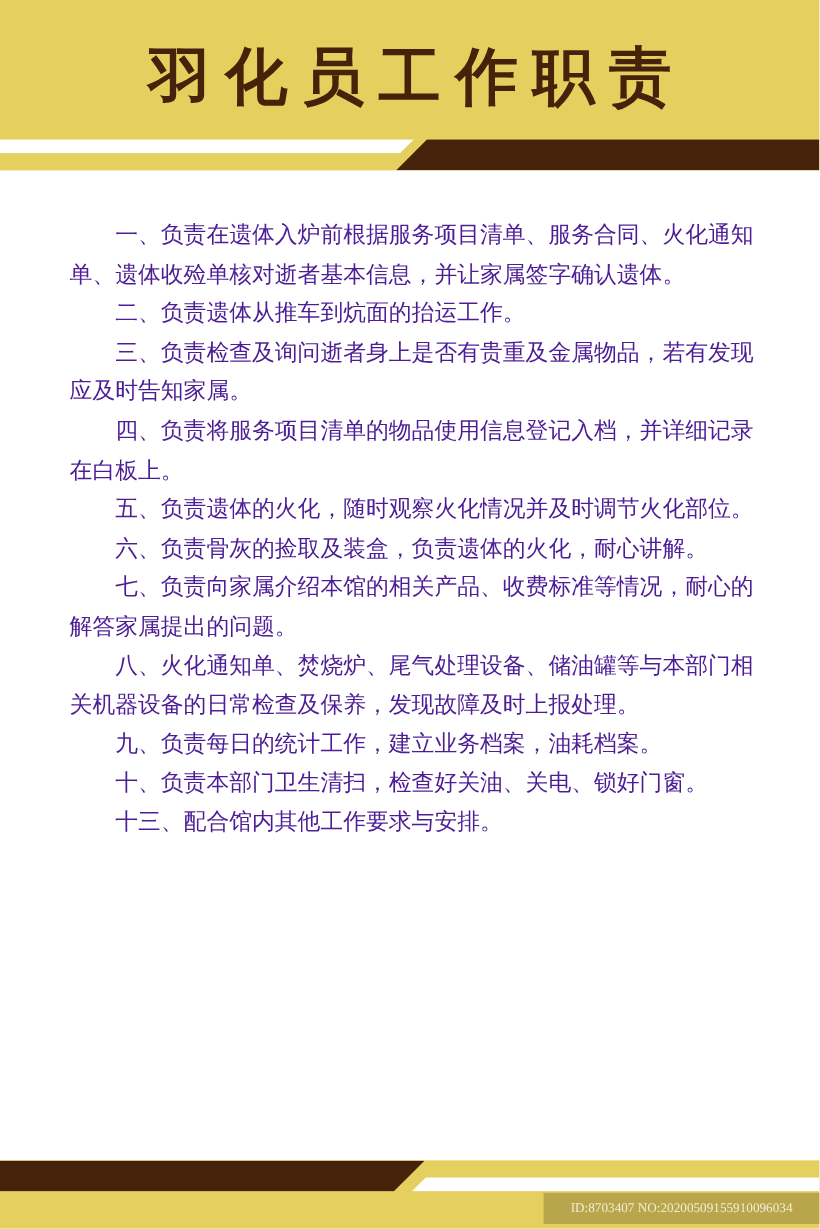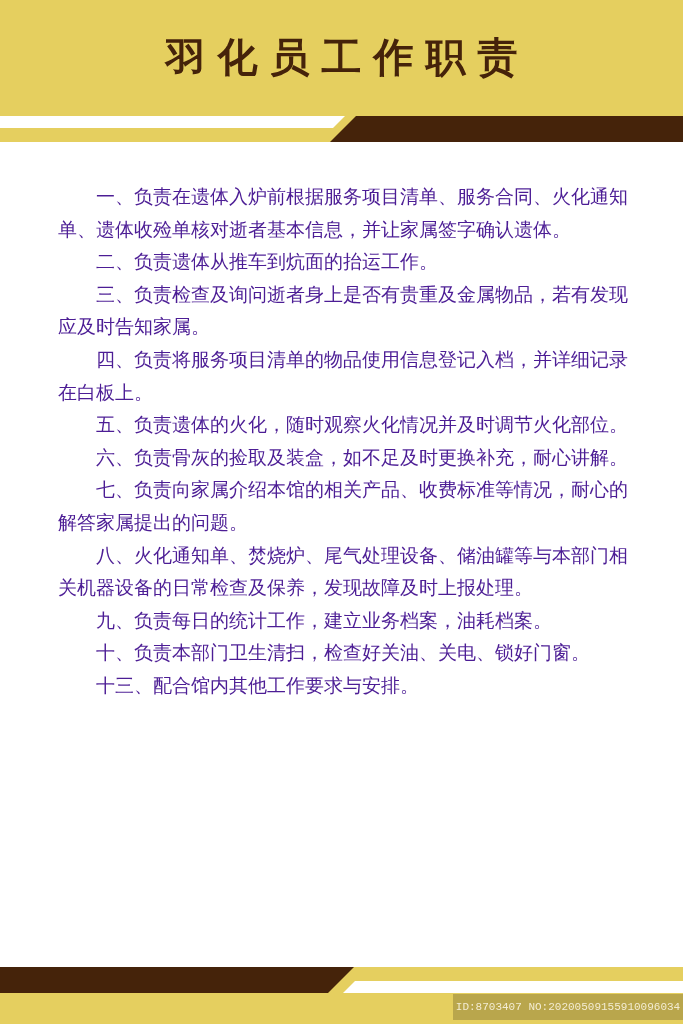--- a/index.html
+++ b/index.html
@@ -1,51 +1,51 @@
 <!DOCTYPE html>
 <html><head>
 <meta charset="utf-8">
 <style>
   html, body { margin:0; padding:0; }
   body { width:683px; height:1024px; position:relative; background:#ffffff; overflow:hidden;
          font-family:"DejaVu Sans", "Liberation Sans", sans-serif; }
   .header { position:absolute; left:0; top:0; width:683px; height:142px; background:#e5cf5f; }
-  .title { position:absolute; left:0; top:30px; width:683px; text-align:center; font-size:40px;
+  .title { position:absolute; left:0; top:30px; width:683px; text-align:center; font-size:52px;
            font-weight:bold; color:#45230a; letter-spacing:12px; padding-left:12px; box-sizing:border-box; }
   .header-white { position:absolute; left:0; top:116px; width:345px; height:12px; background:#ffffff;
                   clip-path:polygon(0 0,100% 0,calc(100% - 12px) 100%,0 100%); }
   .header-brown { position:absolute; left:330px; top:116px; width:353px; height:26px; background:#45230a;
                   clip-path:polygon(26px 0,100% 0,100% 100%,0 100%); }
   .content { position:absolute; left:58px; top:180px; width:570px; color:#4c1d95; font-size:19px; line-height:32.6px; }
   .para { margin:0; text-indent:2em; text-align:justify; }
   .footer { position:absolute; left:0; top:967px; width:683px; height:57px; background:#e5cf5f; }
   .footer-brown { position:absolute; left:0; top:967px; width:354px; height:26px; background:#45230a;
                   clip-path:polygon(0 0,100% 0,calc(100% - 26px) 100%,0 100%); }
   .footer-white { position:absolute; left:343px; top:981px; width:340px; height:12px; background:#ffffff;
                   clip-path:polygon(12px 0,100% 0,100% 100%,0 100%); }
   .watermark { position:absolute; left:12px; top:1042px; color:#4c1d95; font-size:20px; font-weight:bold; font-style:italic; }
   .watermark .url { font-size:17px; margin-left:6px; }
   .idbox { position:absolute; left:453px; top:994px; width:230px; height:26px; background:#b9a64c;
-           color:#f3ecd2; font-size:11px; line-height:26px; text-align:center; font-family:Liberation Mono, monospace; }
+           color:#f3ecd2; font-size:11px; line-height:26px; text-align:center; font-family:Liberation Serif, serif; }
 </style>
 </head>
 <body>
 
 <div class="header"></div>
 <h1 class="title" style="margin:0;">羽化员工作职责</h1>
 <div class="header-white"></div>
 <div class="header-brown"></div>
 
 <div class="content">
   <p class="para">一、负责在遗体入炉前根据服务项目清单、服务合同、火化通知单、遗体收殓单核对逝者基本信息，并让家属签字确认遗体。</p>
   <p class="para">二、负责遗体从推车到炕面的抬运工作。</p>
   <p class="para">三、负责检查及询问逝者身上是否有贵重及金属物品，若有发现应及时告知家属。</p>
   <p class="para">四、负责将服务项目清单的物品使用信息登记入档，并详细记录在白板上。</p>
   <p class="para">五、负责遗体的火化，随时观察火化情况并及时调节火化部位。</p>
-  <p class="para">六、负责骨灰的捡取及装盒，如不足及时更换补充，耐心讲解。</p>
+  <p class="para">六、负责骨灰的捡取及装盒，负责遗体的火化，耐心讲解。</p>
   <p class="para">七、负责向家属介绍本馆的相关产品、收费标准等情况，耐心的解答家属提出的问题。</p>
   <p class="para">八、火化通知单、焚烧炉、尾气处理设备、储油罐等与本部门相关机器设备的日常检查及保养，发现故障及时上报处理。</p>
   <p class="para">九、负责每日的统计工作，建立业务档案，油耗档案。</p>
   <p class="para">十、负责本部门卫生清扫，检查好关油、关电、锁好门窗。</p>
   <p class="para">十三、配合馆内其他工作要求与安排。</p>
 </div>
 
 <div class="footer"></div>
 <div class="footer-brown"></div>
 <div class="footer-white"></div>

